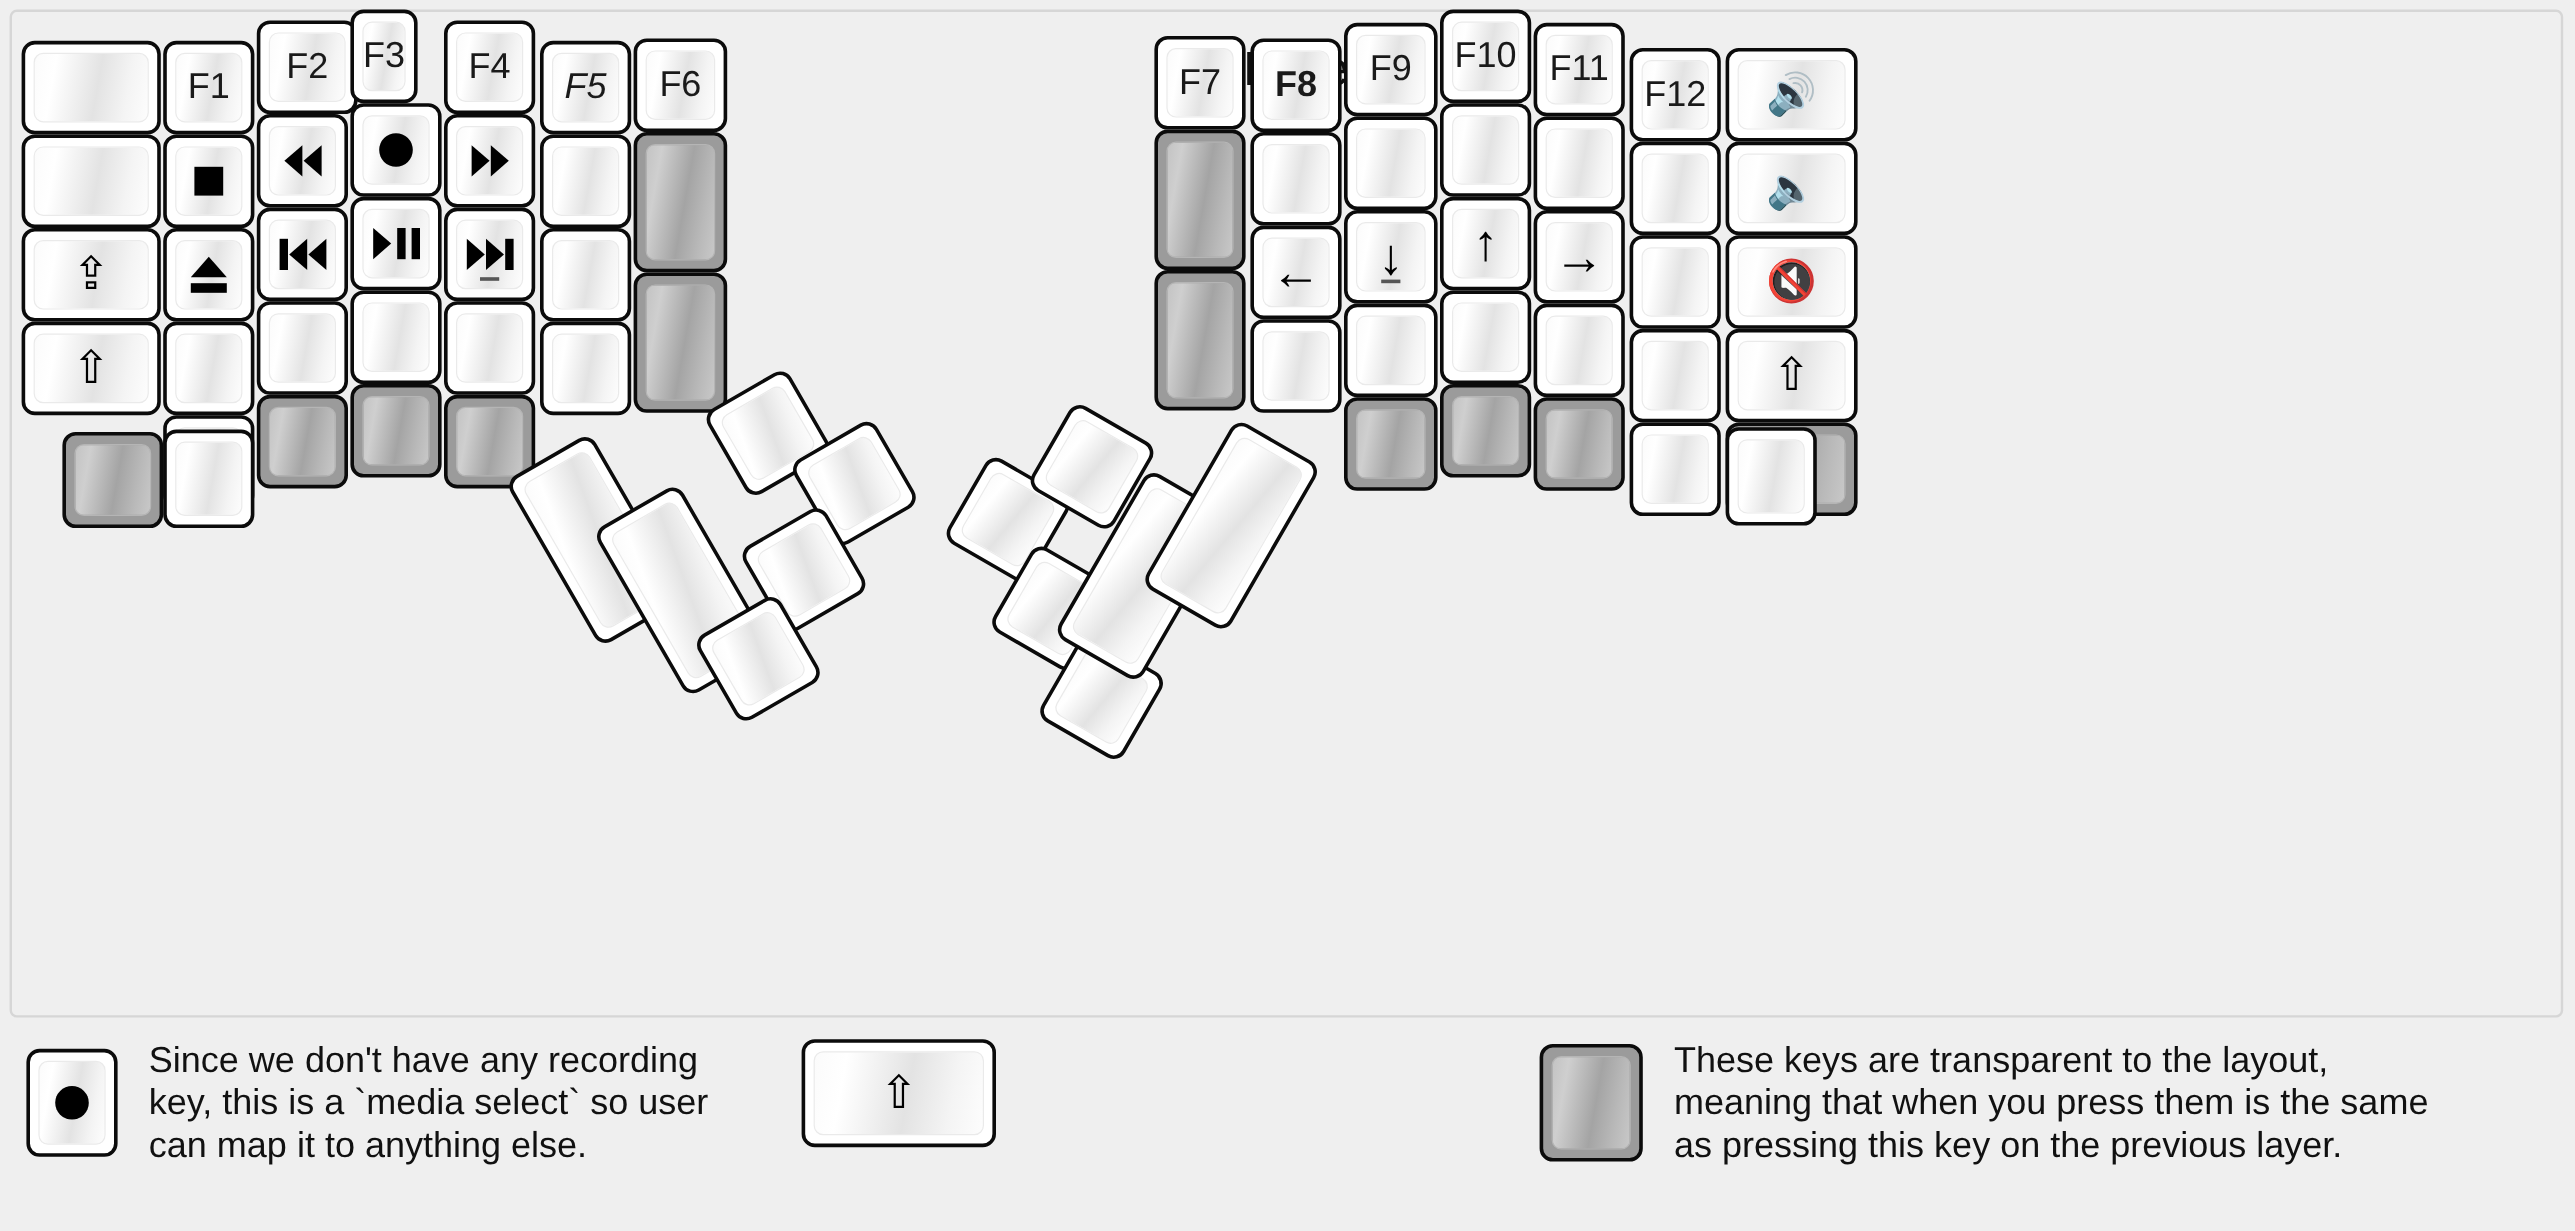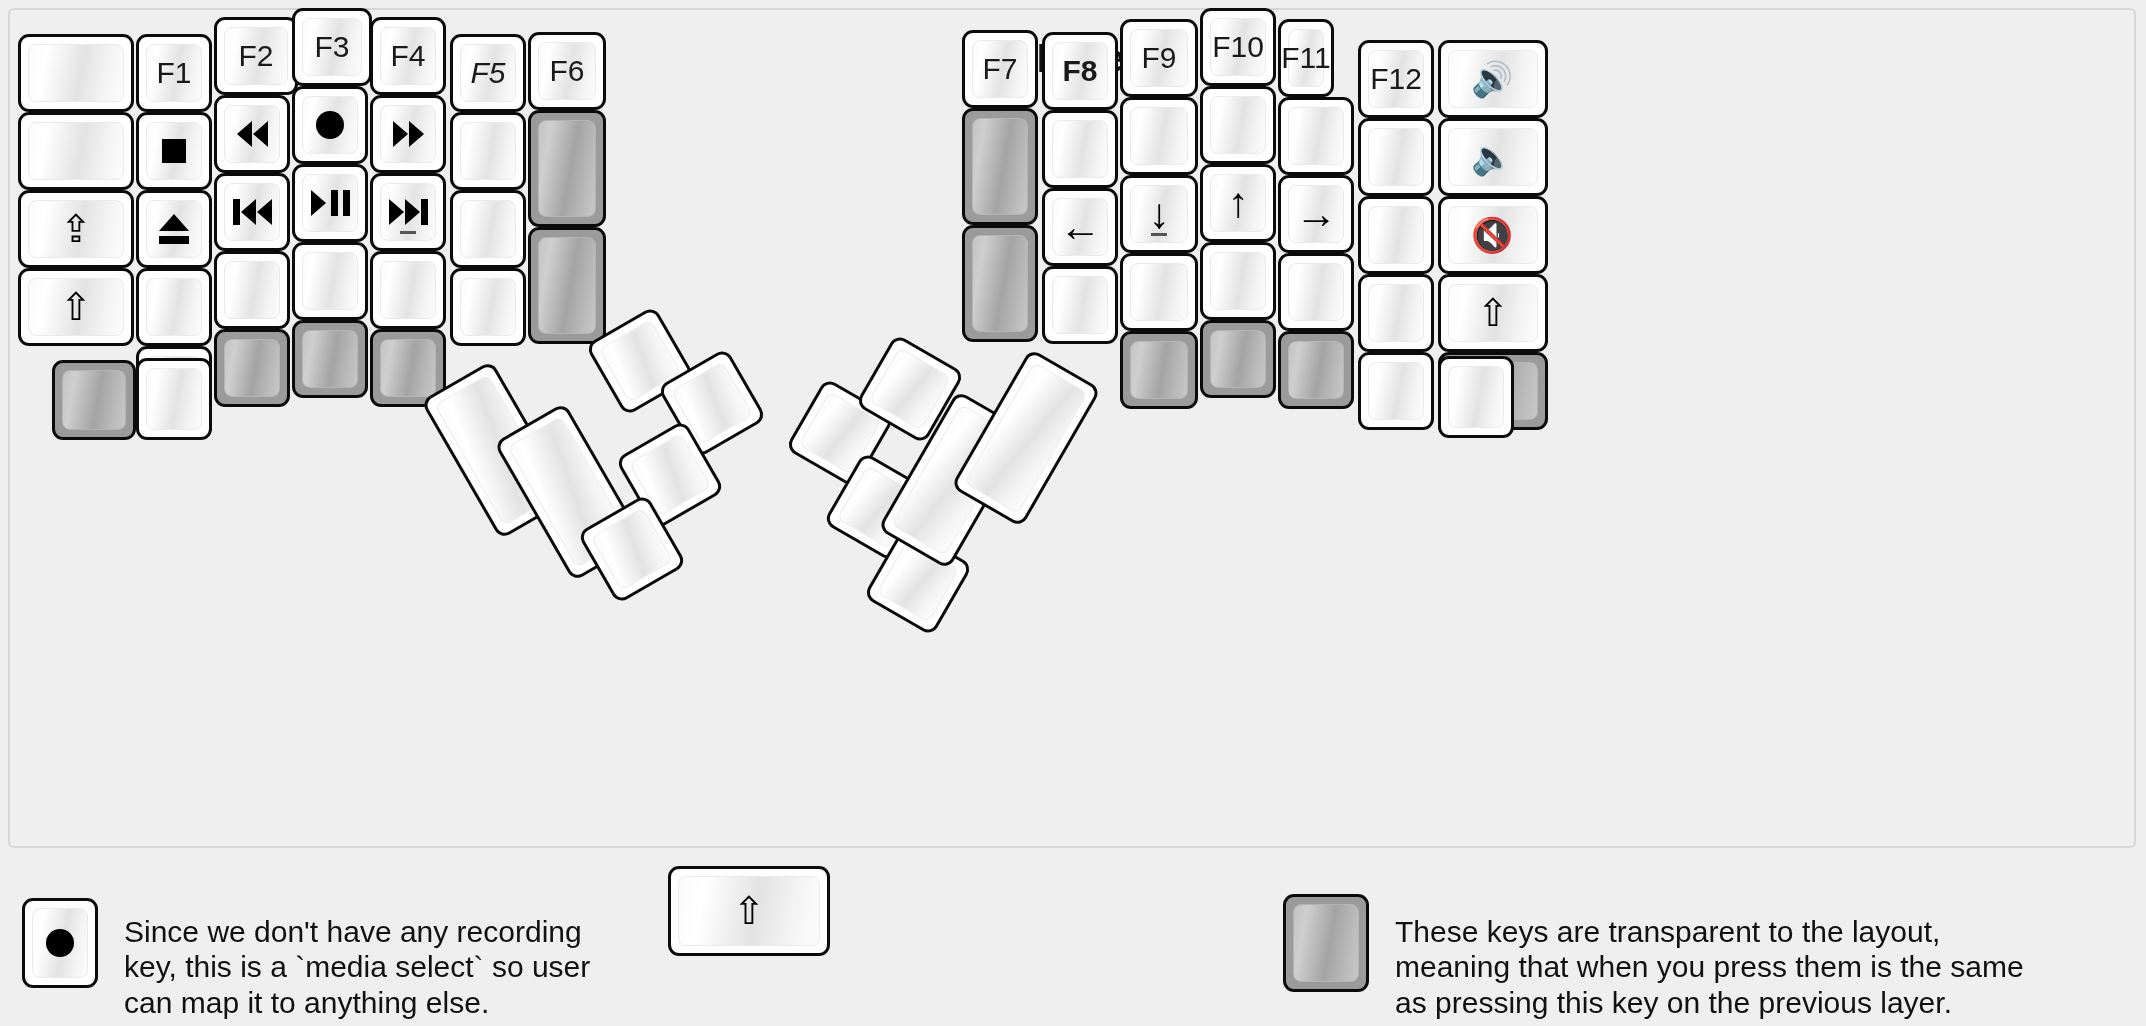--- a/index.html
+++ b/index.html
@@ -65,21 +65,21 @@
   .tri-r{width:0;height:0;border-top:13px solid transparent;border-bottom:13px solid transparent;border-left:15px solid #000;}
   .vbar{width:7px;height:26px;background:#000;}
   .row-g{display:flex;align-items:center;gap:1px;}
   .underline-mark{position:absolute;bottom:14px;left:50%;transform:translateX(-50%);width:16px;height:3px;background:#555;z-index:3;}
 
   
   .legend{position:absolute;left:0;top:856px;width:2146px;height:170px;}
   .legend-item{position:absolute;display:flex;align-items:center;}
   .legend-key{position:relative;flex:0 0 auto;}
   .legend-text{
-    margin-left:26px;font-size:30px;color:#111;line-height:1.18;white-space:pre-line;margin-top:48px;
+    margin-left:26px;font-size:30px;color:#111;line-height:1.18;white-space:pre-line;
   }
 </style>
 </head>
 <body>
 
 <div id="root">
 
   <div class="board-frame"></div>
 
   <div class="title">fn Layer</div>
@@ -146,21 +146,21 @@
             <i class="tri-l"></i>
           </span>
         </div>
       </div>
       <div class="key" style="left: 214px; top: 251px; width: 76px; height: 78px;">
         <div class="cap"></div>
       </div>
       <div class="key trans" style="left: 214px; top: 329px; width: 76px; height: 78px;">
         <div class="cap"></div>
       </div>
-      <div class="key" style="left: 292px; top: 8px; width: 80px; height: 78px;">
+      <div class="key" style="left: 292px; top: 8px; width: 56px; height: 78px;">
         <div class="cap">
           <span class="lbl">F3</span>
         </div>
       </div>
       <div class="key" style="left: 292px; top: 86px; width: 76px; height: 78px;">
         <div class="cap">
           <span class="glyph g-rec"></span>
         </div>
       </div>
       <div class="key" style="left: 292px; top: 164px; width: 76px; height: 78px;">
@@ -297,21 +297,21 @@
         <div class="cap">
           <span class="glyph" style="font-size:42px">↑</span>
         </div>
       </div>
       <div class="key" style="left: 1200px; top: 242px; width: 76px; height: 78px;">
         <div class="cap"></div>
       </div>
       <div class="key trans" style="left: 1200px; top: 320px; width: 76px; height: 78px;">
         <div class="cap"></div>
       </div>
-      <div class="key" style="left: 1278px; top: 19px; width: 56px; height: 78px; text-decoration: underline;">
+      <div class="key" style="left: 1278px; top: 19px; width: 76px; height: 78px; text-decoration: underline;">
         <div class="cap">
           <span class="lbl">F11</span>
         </div>
       </div>
       <div class="key" style="left: 1278px; top: 97px; width: 76px; height: 78px;">
         <div class="cap"></div>
       </div>
       <div class="key" style="left: 1278px; top: 175px; width: 76px; height: 78px;">
         <div class="cap">
           <span class="glyph" style="font-size:42px">→</span>

